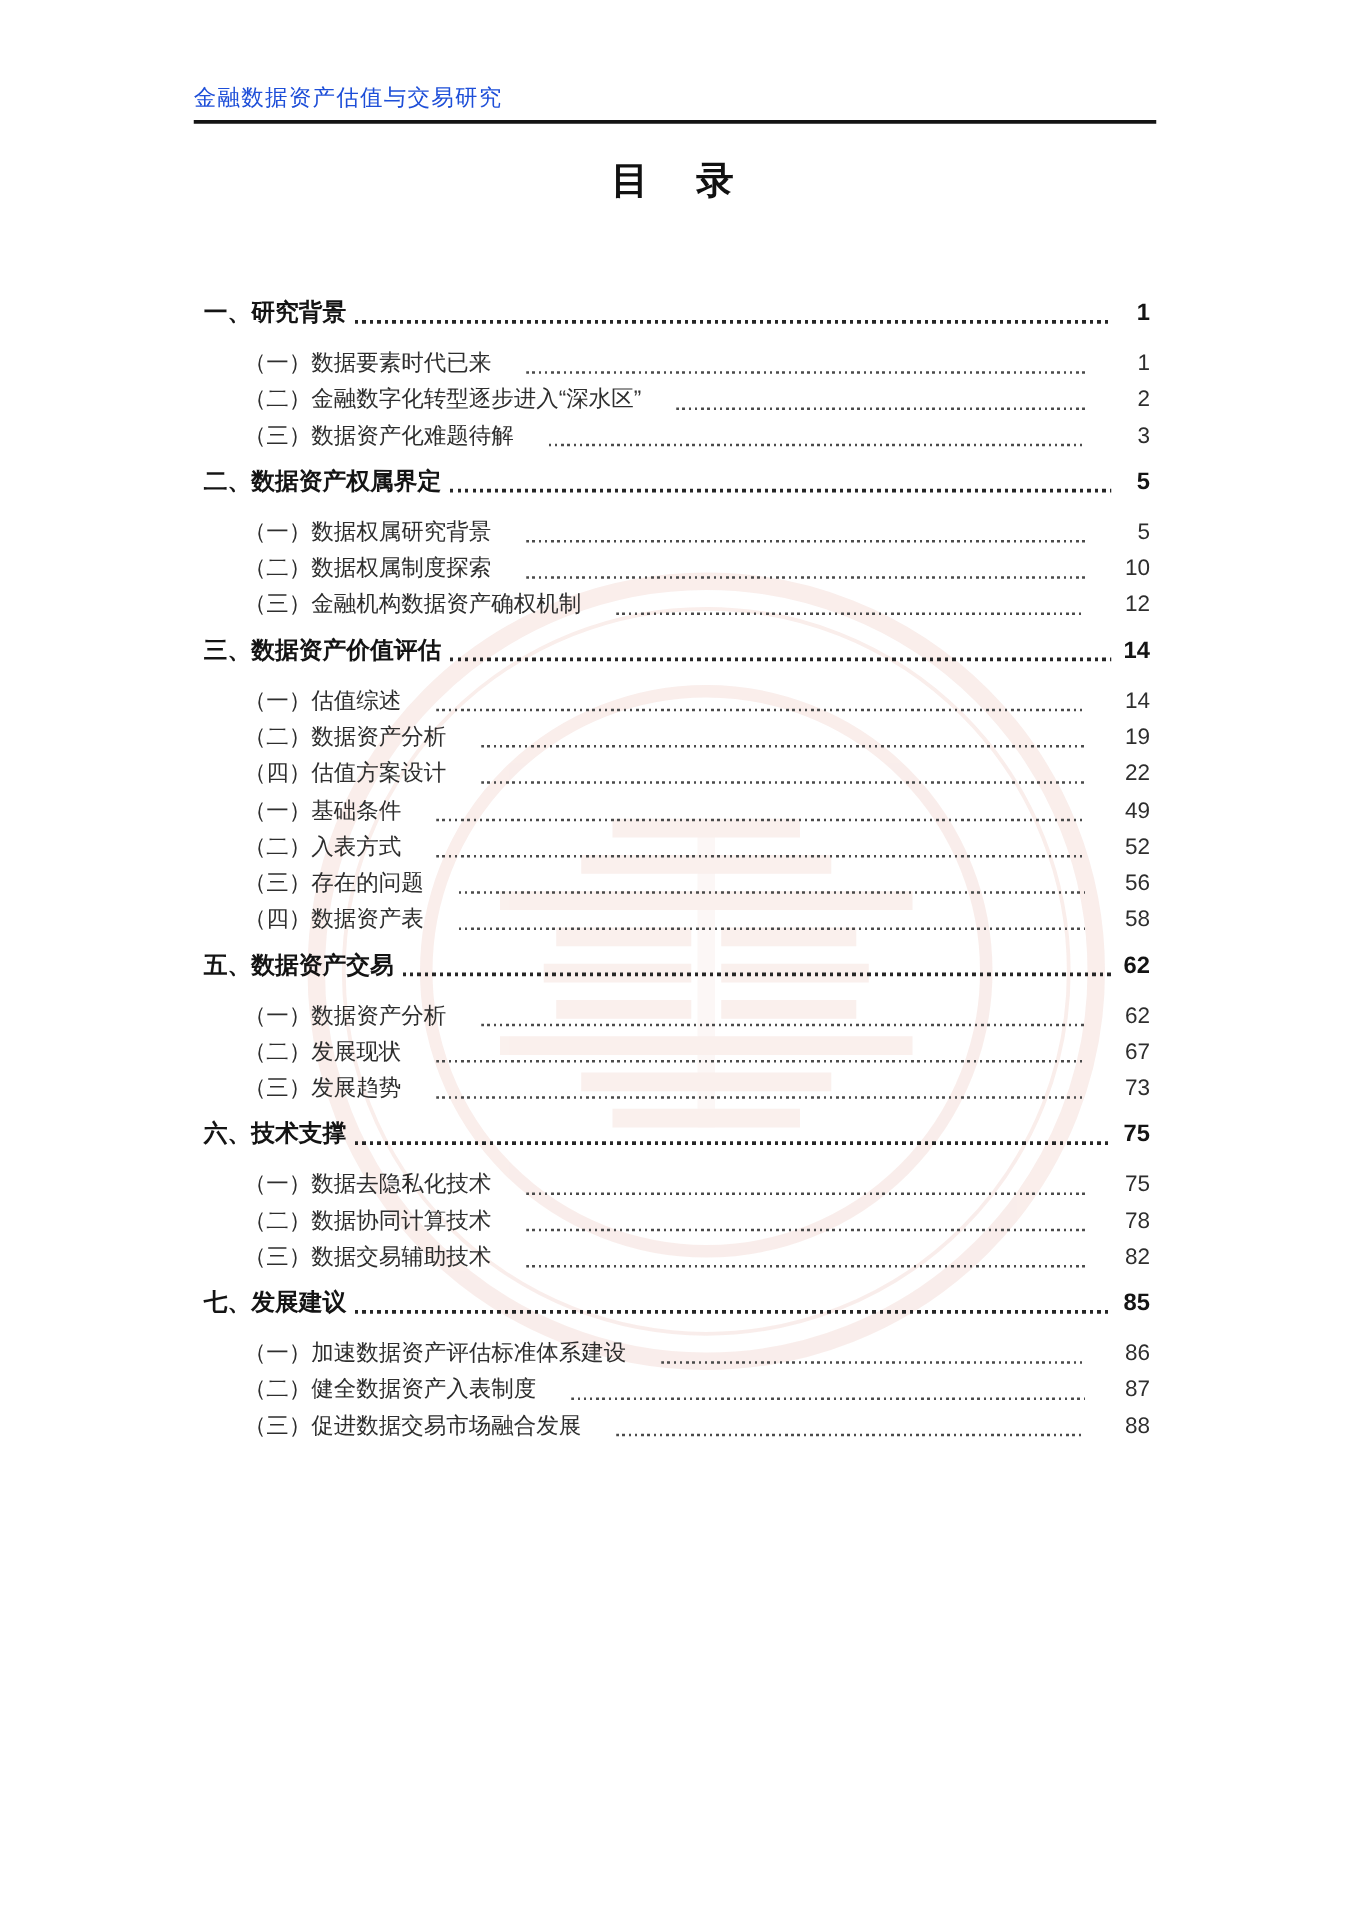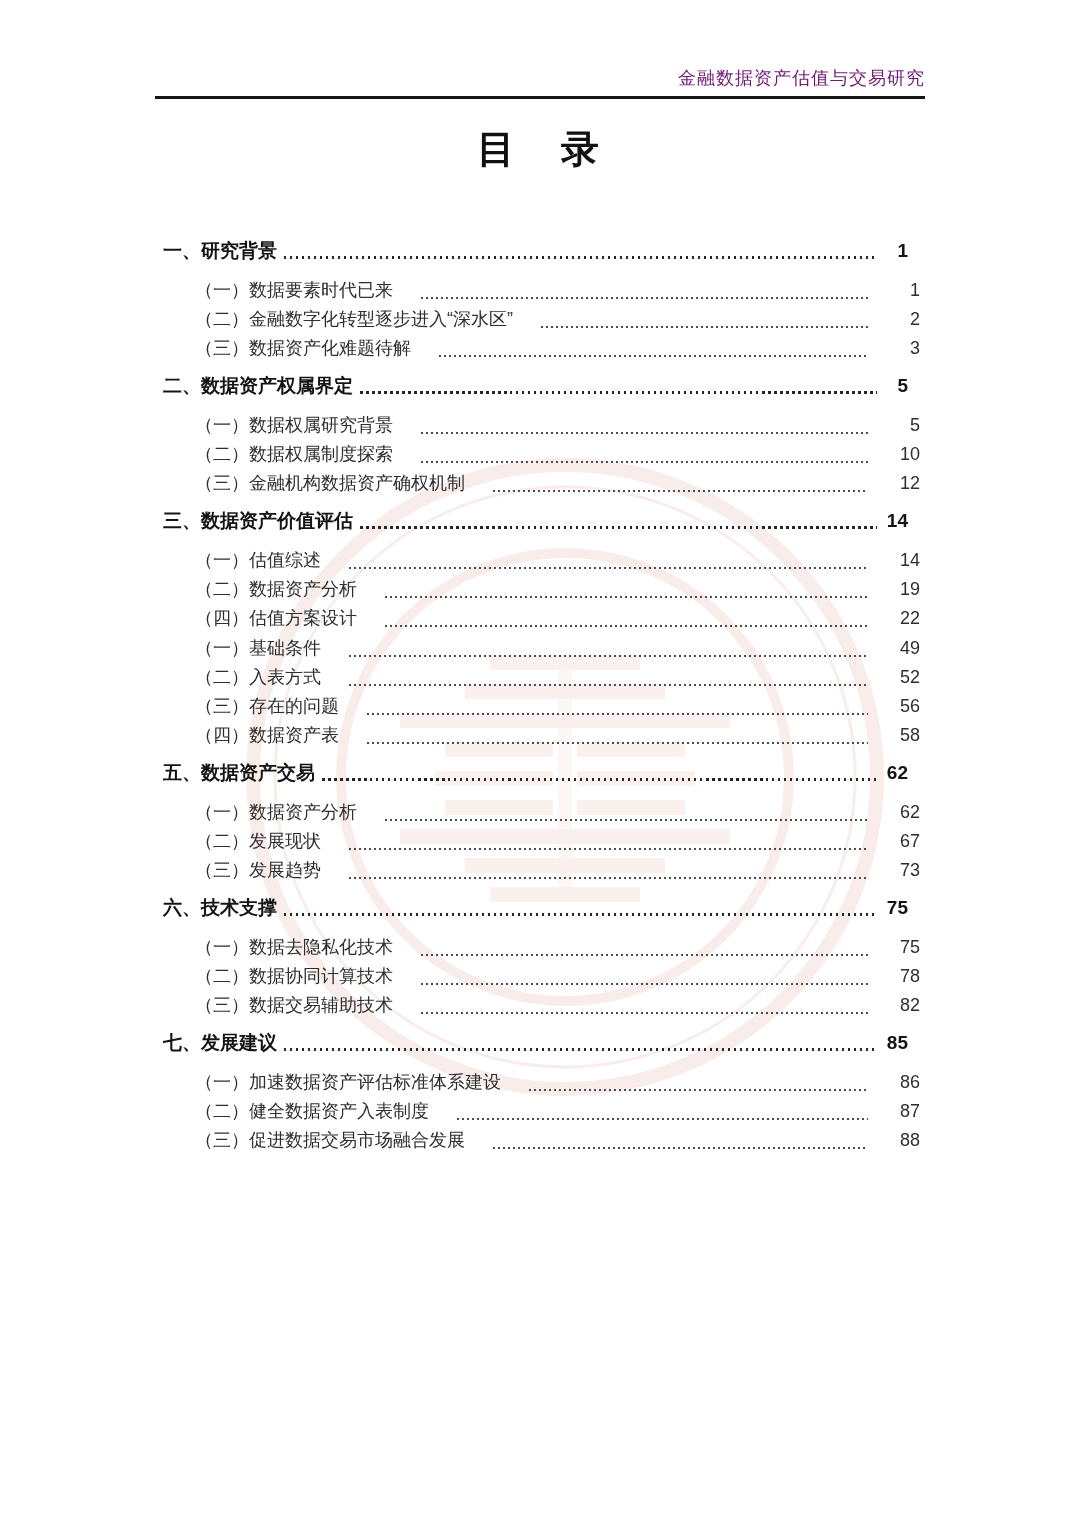--- a/index.html
+++ b/index.html
@@ -10,50 +10,50 @@
     position: relative;
     overflow: hidden;
   }
   .page {
     position: absolute; inset: 0;
     background: #ffffff;
   }
   
   .doc-header {
     position: absolute; top: 66px; left: 155px; right: 155px;
-    text-align: right;
+    text-align: left;
     font-family: Liberation Sans, sans-serif;
-    font-size: 18px; letter-spacing: 1px; color: #701a75;
+    font-size: 18px; letter-spacing: 1px; color: #1d4ed8;
   }
   .header-rule {
     position: absolute; top: 96px; left: 155px; right: 155px;
     height: 3px; background: #141414;
   }
   
   .toc-title {
     position: absolute; top: 124px; left: 0; right: 0;
     text-align: center;
-    font-size: 38px; font-weight: 700; color: #111;
+    font-size: 30px; font-weight: 700; color: #111;
     letter-spacing: 4px;
   }
   
   .watermark {
     position: absolute; left: 225px; top: 437px;
     width: 680px; height: 680px;
     pointer-events: none;
   }
   
   .toc-body {
     position: absolute; top: 238px; left: 163px; width: 757px;
   }
   .toc-row { display: flex; align-items: baseline; }
   .toc-h1-row {
     font-size: 19px; font-weight: 700; color: #141414;
     line-height: 26px;
-    margin: 10px 12px 12px 0;
+    margin: 10px 0 12px 0;
   }
   .toc-section:first-child .toc-h1-row { margin-top: 0; }
   .toc-item-row {
     font-size: 18px; color: #2e2e2e;
     line-height: 29px;
     padding-left: 32px;
     gap: 21px;
   }
   .toc-label { white-space: nowrap; }
   .leader {

